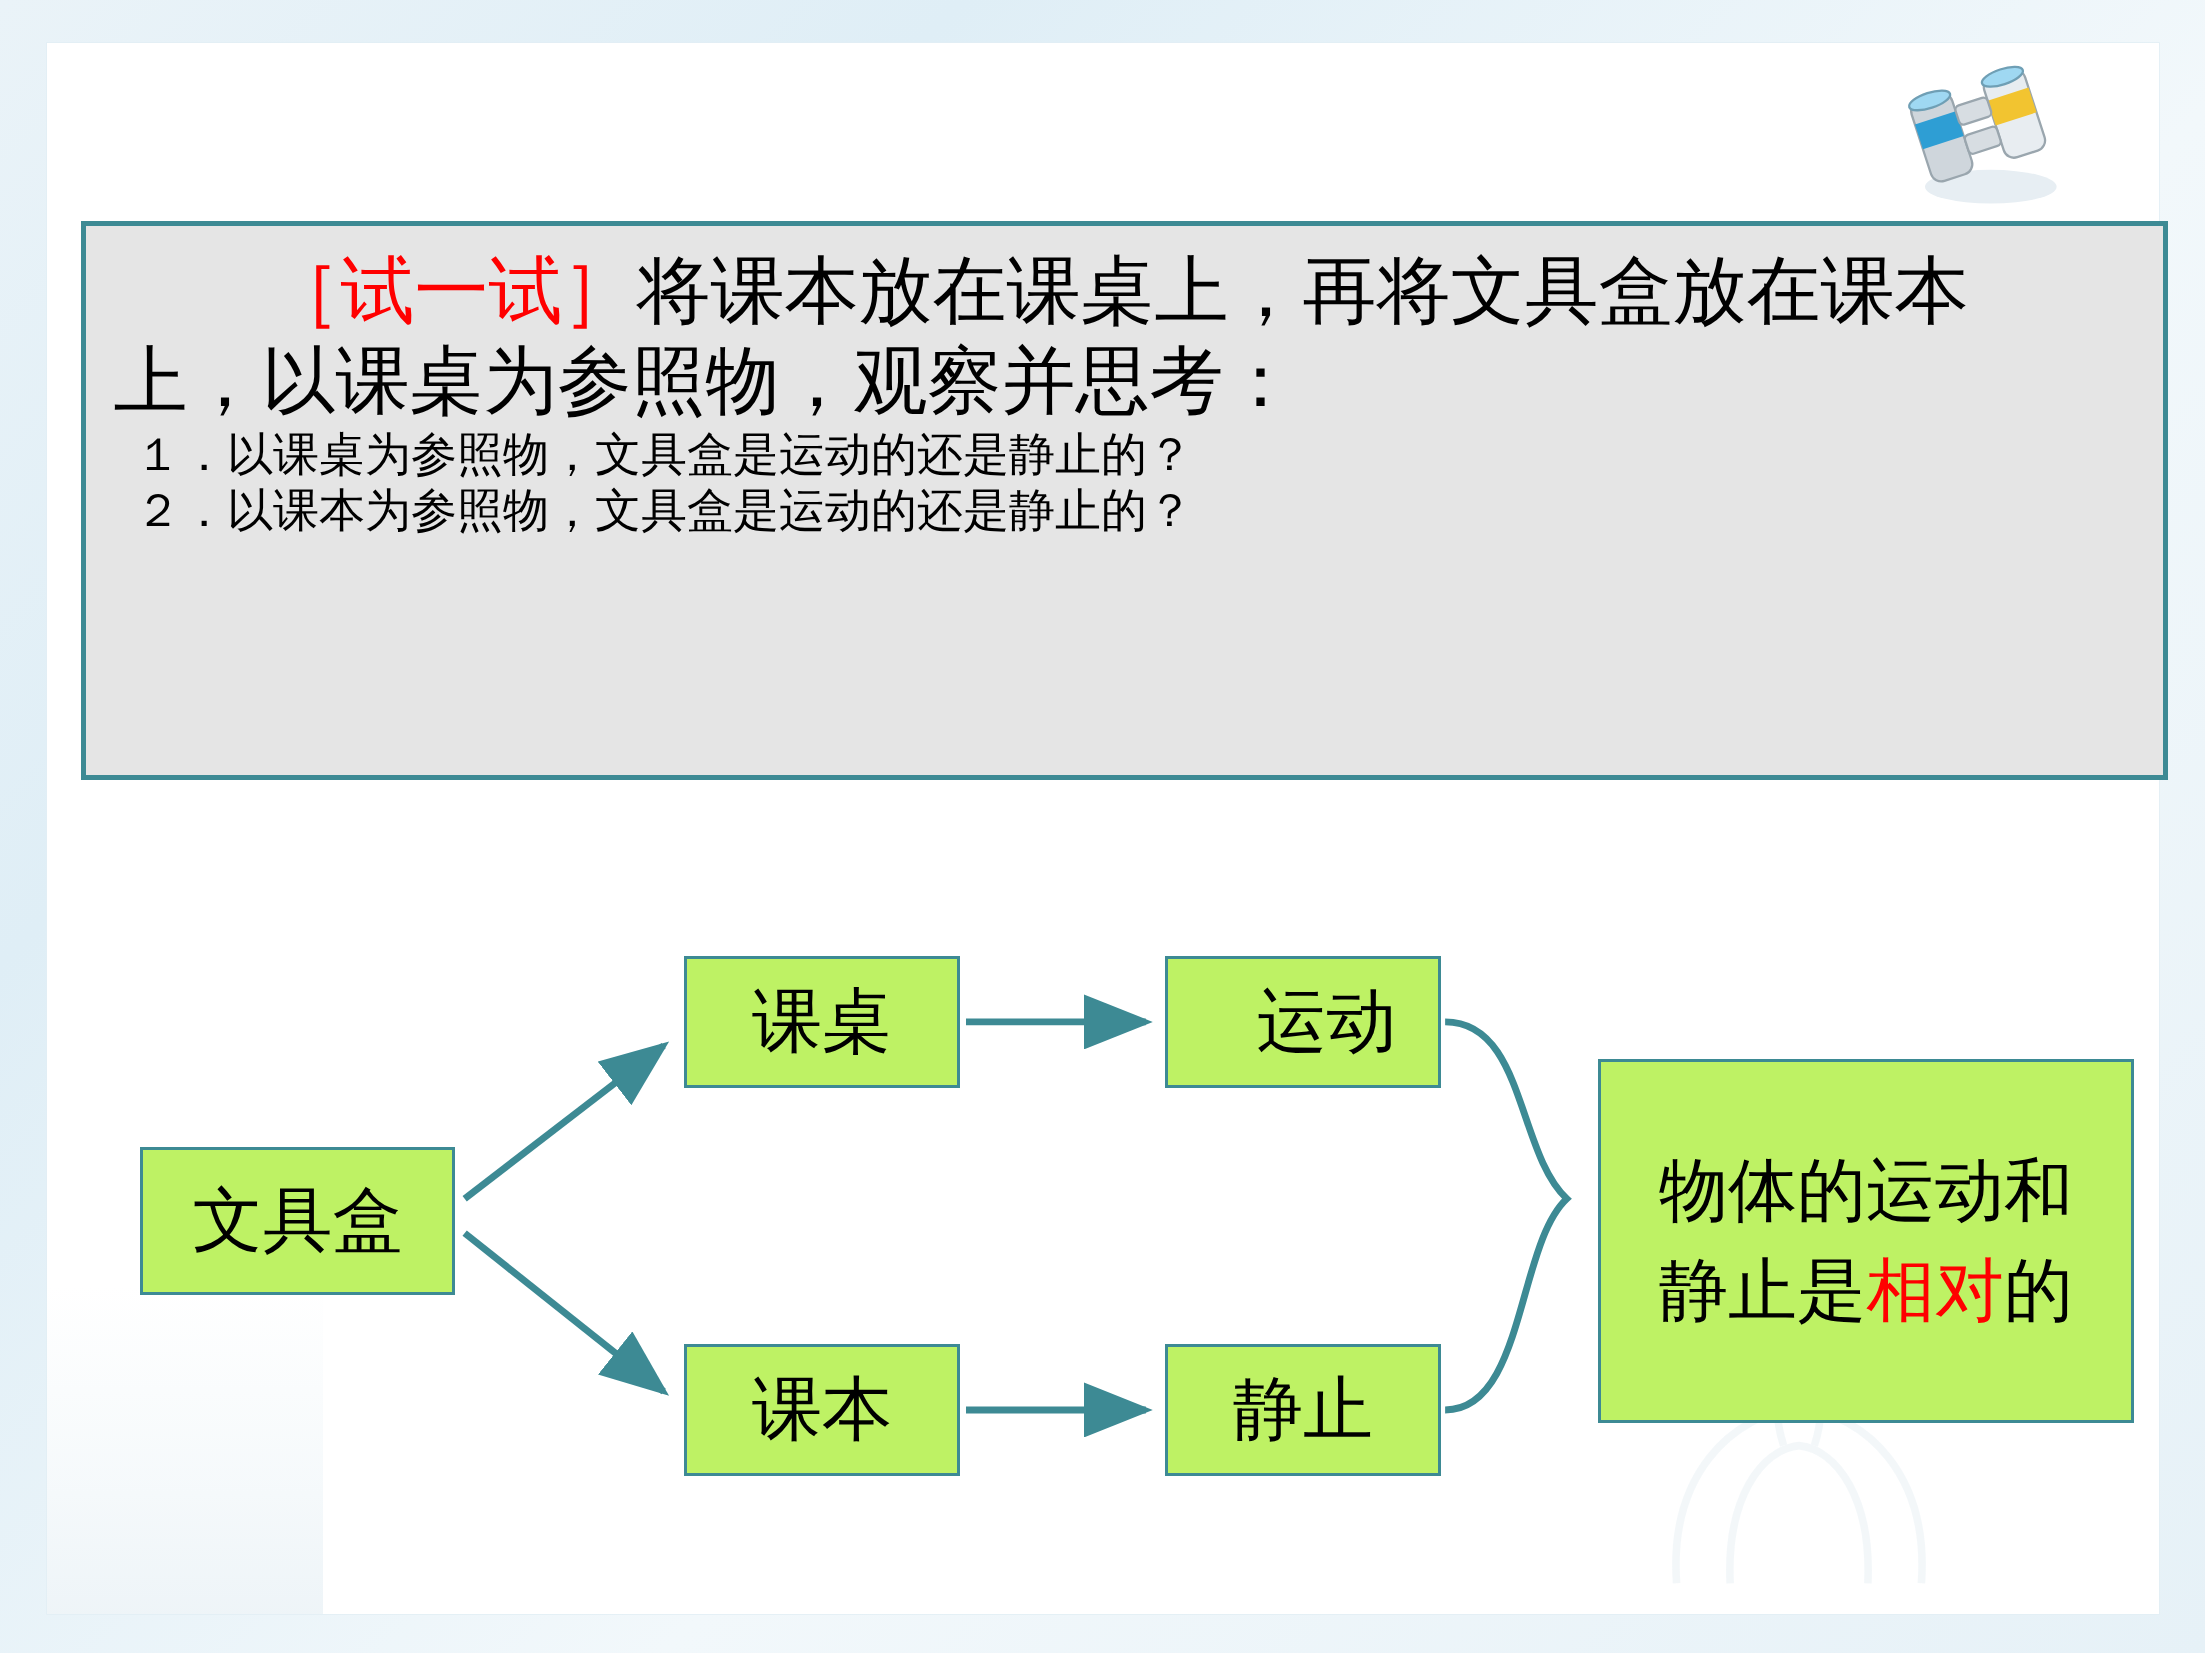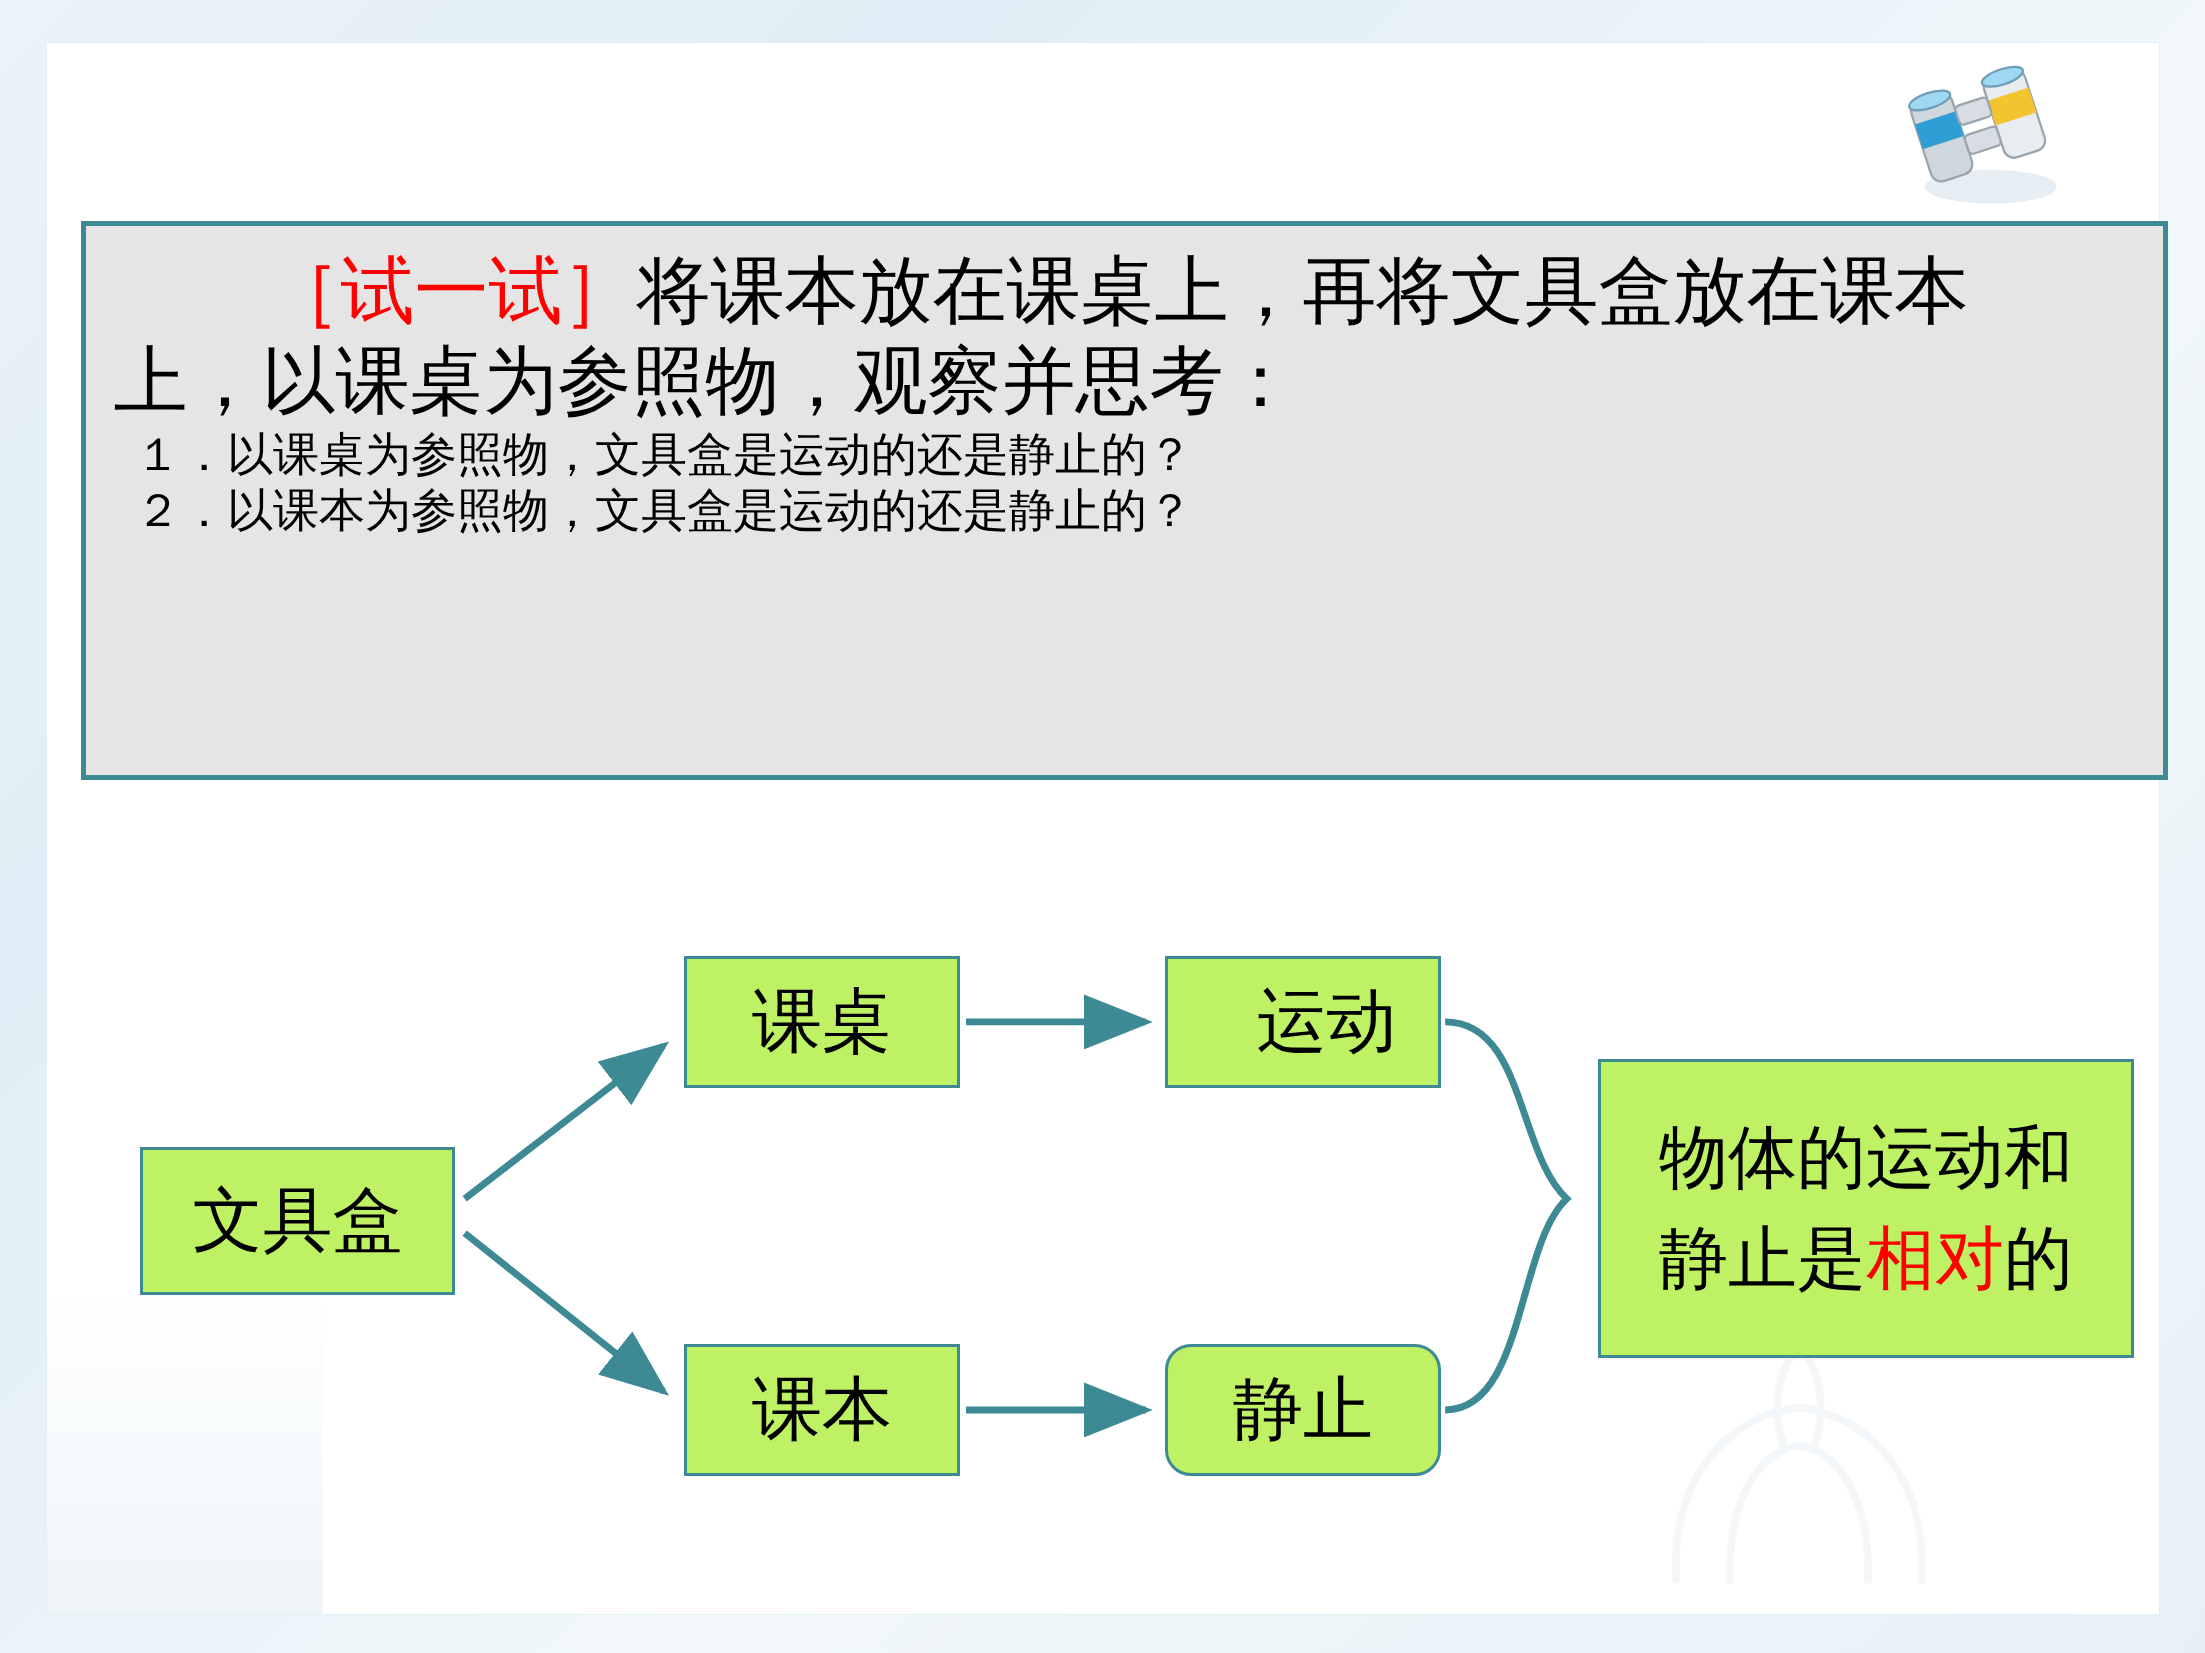--- a/index.html
+++ b/index.html
@@ -136,27 +136,26 @@
     height: 132px;
     font-size: 70px;
     padding-left: 47px;
   }
   .node-jingzhi {
     left: 1118px;
     top: 528px;
     width: 276px;
     height: 132px;
     font-size: 70px;
-    border-radius: 26px;
   }
   .node-result {
     left: 1551px;
     top: 243px;
     width: 536px;
-    height: 299px;
+    height: 364px;
     font-size: 69px;
     flex-direction: column;
     line-height: 1.45;
     padding: 0 7.7px;
   }
   .node-result .rline { white-space: nowrap; }
 
   .connectors {
     position: absolute;
     left: 0; top: 0;

